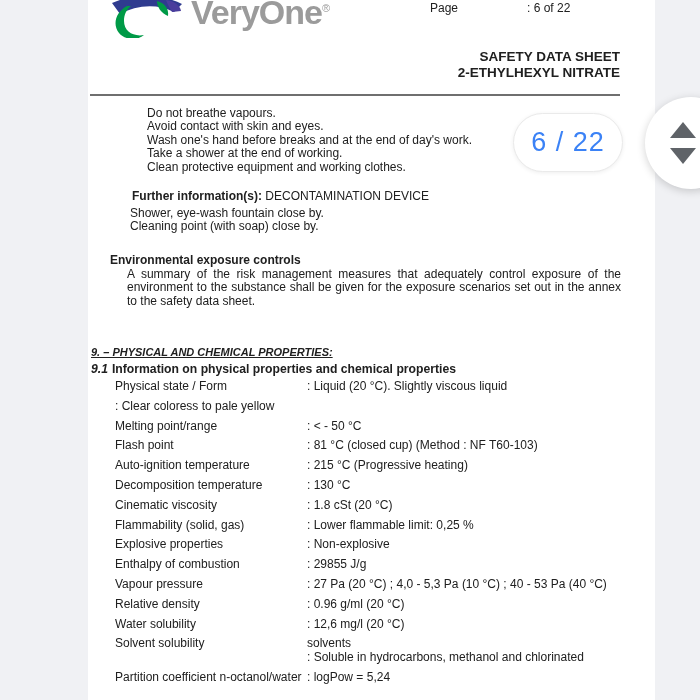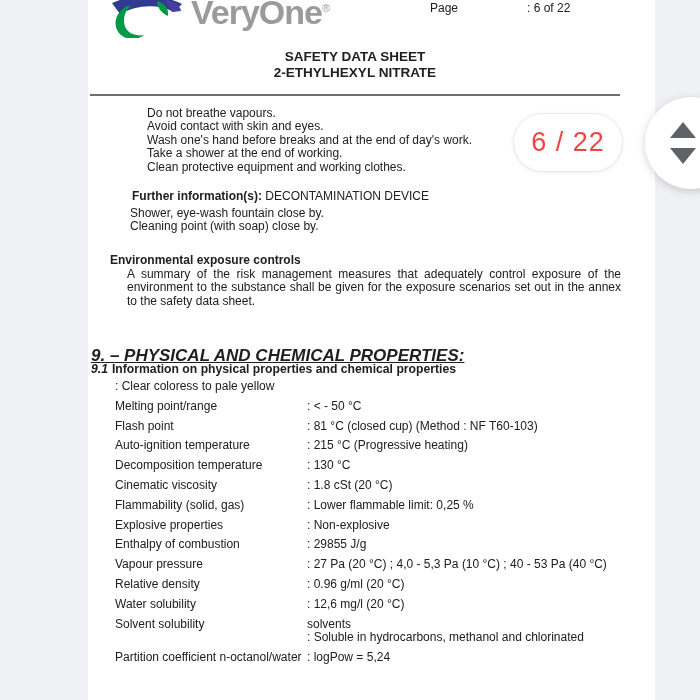--- a/index.html
+++ b/index.html
@@ -29,42 +29,42 @@
     position: absolute; left: 103px; top: -7px;
     font-size: 34px; font-weight: bold; letter-spacing: -1px;
     color: #9b9b9b; white-space: nowrap;
   }
   .logo-text sup { font-size: 11px; font-weight: normal; vertical-align: super; }
   .hdr-page-label { position: absolute; left: 342px; top: 1px; font-size: 12px; }
   .hdr-page-value { position: absolute; left: 439px; top: 1px; font-size: 12px; }
 
   .doc-title {
     position: absolute; left: 2px; top: 49px; width: 530px;
-    text-align: center; font-size: 13.5px; font-weight: bold; line-height: 16px;
+    text-align: right; font-size: 13.5px; font-weight: bold; line-height: 16px;
   }
   .rule {
     position: absolute; left: 2px; top: 94px;
     width: 530px; height: 1.5px; background: #6f6f6f;
   }
 
   
   .bodytext { font-size: 12px; line-height: 13.4px; }
   .advice-list   { position: absolute; left: 59px; top: 107px; }
   .further-line  { position: absolute; left: 24px; top: 189px; font-size: 12px; }
   .further-line b { font-weight: bold; margin-left: 20px; }
   .further-sub   { position: absolute; left: 42px; top: 207px; }
   .env-heading   { position: absolute; left: 22px; top: 253px; font-size: 12px; font-weight: bold; }
   .env-paragraph {
     position: absolute; left: 39px; top: 268px; width: 494px;
     font-size: 12px; line-height: 13.3px; text-align: justify;
   }
 
   .sec9-heading {
     position: absolute; left: 3px; top: 346px;
-    font-size: 17px; font-weight: bold; font-style: italic;
+    font-size: 11px; font-weight: bold; font-style: italic;
     text-decoration: underline; white-space: nowrap;
   }
   .sec9-subheading {
     position: absolute; left: 3px; top: 362px;
     font-size: 12.2px; font-weight: bold; white-space: nowrap;
   }
   .sec9-subheading .num { font-style: italic; margin-right: 4px; text-align: right; }
 
   
   .prop-table {
@@ -81,21 +81,21 @@
 
   
   .page-pill {
     position: absolute; left: 513px; top: 113px;
     width: 110px; height: 59px;
     background: #ffffff;
     border: 1px solid #eaeaea;
     border-radius: 30px;
     box-shadow: 0 1px 4px rgba(0,0,0,0.07);
     display: flex; align-items: center; justify-content: center;
-    font-size: 27px; color: #ef4444; letter-spacing: 1px;
+    font-size: 27px; color: #3b82f6; letter-spacing: 1px;
     cursor: pointer;
   }
   .scroll-circle {
     position: absolute; left: 645px; top: 97px;
     width: 92px; height: 92px;
     background: #ffffff; border-radius: 50%;
     box-shadow: 0 2px 8px rgba(0,0,0,0.18);
     display: flex; flex-direction: column;
     align-items: flex-start; justify-content: center;
     padding-left: 25px; gap: 10px;
@@ -157,20 +157,27 @@
   <div class="env-heading">Environmental exposure controls</div>
   <div class="env-paragraph">A summary of the risk management measures that adequately control exposure of the environment to the substance shall be given for the exposure scenarios set out in the annex to the safety data sheet.</div>
 
   <div class="sec9-heading">9. – PHYSICAL AND CHEMICAL PROPERTIES:</div>
   <div class="sec9-subheading">
     <span class="num">9.1</span><span>Information on physical properties and chemical properties</span>
   </div>
 
   <div class="prop-table">
 
+      <div class="prop-row">
+        <div class="prop-label">Physical state / Form</div>
+        <div class="prop-value">
+          <div>: Liquid (20 °C). Slightly viscous liquid</div>
+
+        </div>
+      </div>
 
       <div class="prop-row">
         <div class="prop-value">
           <div>: Clear coloress to pale yellow</div>
 
         </div>
       </div>
 
 
       <div class="prop-row">

